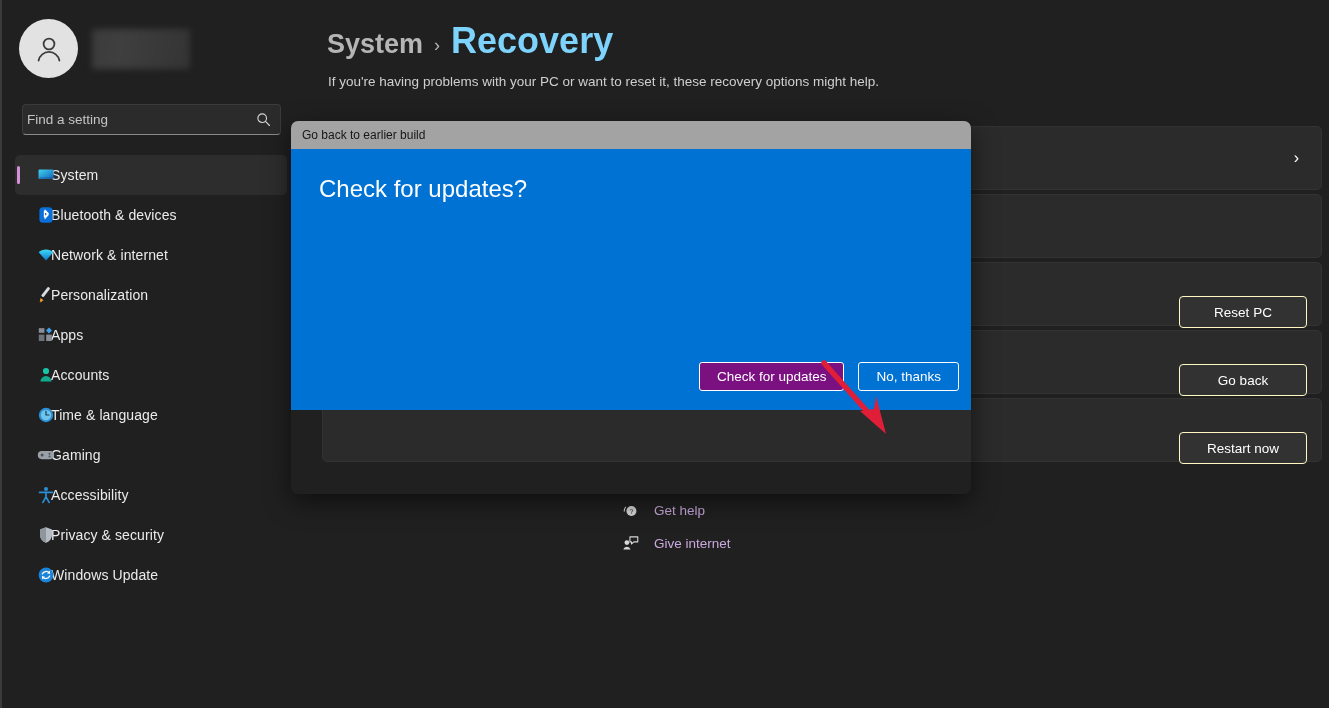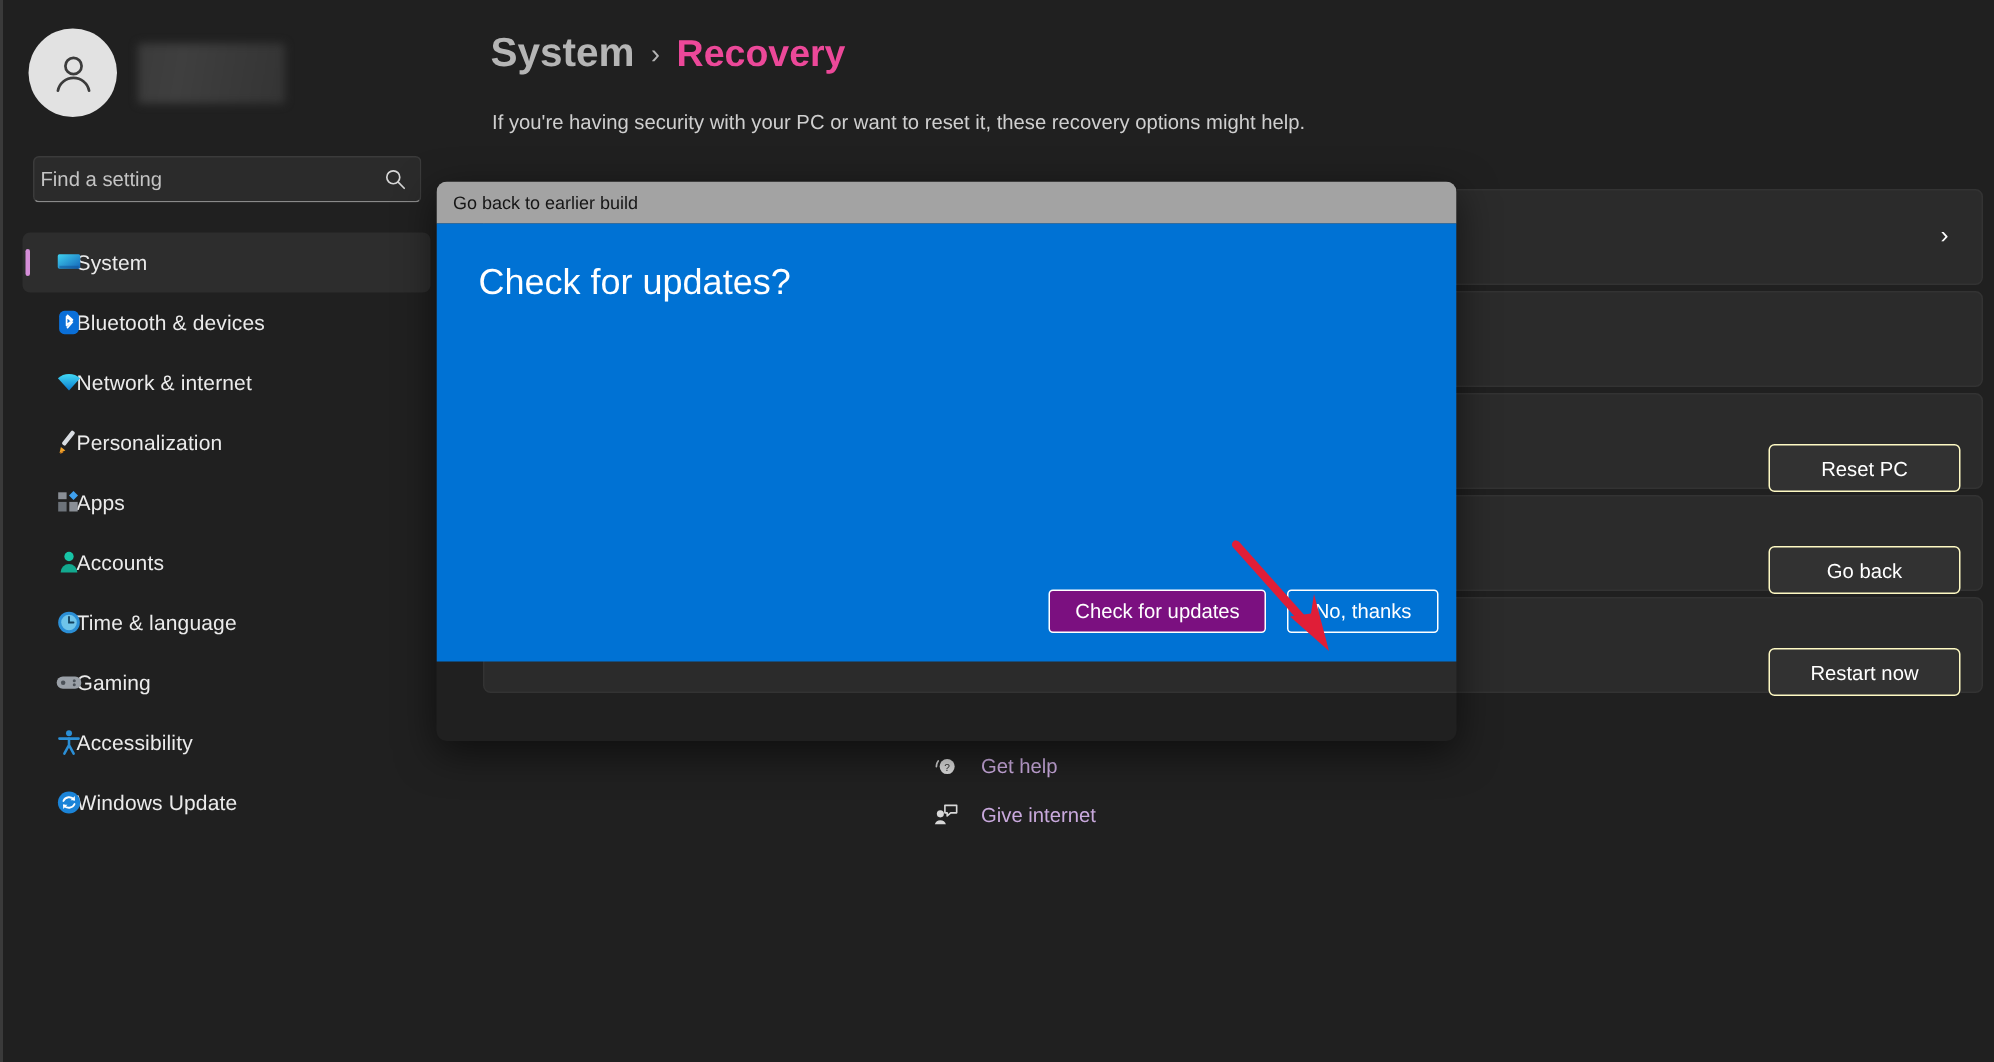--- a/index.html
+++ b/index.html
@@ -128,22 +128,22 @@
     align-items: baseline;
     gap: 11px;
   }
   .crumb-parent {
     font-size: 27px;
     color: #b5b5b5;
     font-weight: 600;
   }
   .crumb-sep { font-size: 18px; color: #b5b5b5; position: relative; top: -2px; }
   .crumb-current {
-    font-size: 25px;
-    color: #ec4899;
+    font-size: 36px;
+    color: #7dd3fc;
     font-weight: 600;
   }
   .page-sub {
     position: absolute;
     left: 38px; top: 74px;
     font-size: 13.5px;
     color: #cfcfcf;
   }
 
   .cards {
@@ -224,21 +224,21 @@
     display: flex;
     align-items: center;
     padding-left: 11px;
   }
   .dlg-title-text {
     font-size: 12px;
     color: #161616;
   }
   .dlg-body {
     position: relative;
-    height: 292px;
+    height: 261px;
     background: #0072D4;
     padding: 26px 28px 4px 28px;
   }
   .dlg-heading {
     font-size: 24px;
     color: #ffffff;
     font-weight: 400;
     margin-bottom: 19px;
   }
   .dlg-text {
@@ -405,20 +405,29 @@
       <div class="nav-item">
         <span class="nav-ico">
           <svg width="18" height="18" viewBox="0 0 18 18">
             <circle cx="9" cy="2.9" r="2.0" fill="#2b8fd6"></circle>
             <path d="M2.6 6.4h12.8M9 6.2v5.0M9 10.8l-3.1 5.6M9 10.8l3.1 5.6" stroke="#2b8fd6" stroke-width="1.7" stroke-linecap="round" fill="none"></path>
           </svg>
         </span>
         <span class="nav-label">Accessibility</span>
       </div>
 
+      <div class="nav-item">
+        <span class="nav-ico">
+          <svg width="18" height="18" viewBox="0 0 18 18">
+            <path d="M9 1.3l6.0 2.3v5.2c0 4.0-2.8 7.0-6.0 8.0-3.2-1.0-6.0-4.0-6.0-8.0V3.6z" fill="#b6bcc3"></path>
+            <path d="M9 1.3v15.5c-3.2-1.0-6.0-4.0-6.0-8.0V3.6z" fill="#8f959c"></path>
+          </svg>
+        </span>
+        <span class="nav-label">Privacy &amp; security</span>
+      </div>
 
       <div class="nav-item">
         <span class="nav-ico">
           <svg width="18" height="18" viewBox="0 0 18 18">
             <circle cx="9" cy="9" r="7.4" fill="#1b84d8"></circle>
             <path d="M12.4 7.2A4.1 4.1 0 0 0 5.3 8.0M5.6 10.8a4.1 4.1 0 0 0 7.1-.8" fill="none" stroke="#ffffff" stroke-width="1.25" stroke-linecap="round"></path>
             <path d="M12.9 4.6v2.9h-2.9zM5.1 13.4v-2.9h2.9z" fill="#ffffff"></path>
           </svg>
         </span>
         <span class="nav-label">Windows Update</span>
@@ -428,21 +437,21 @@
   </div>
 
   <div id="main">
 
     <div class="breadcrumb">
       <span class="crumb-parent">System</span>
       <span class="crumb-sep">›</span>
       <span class="crumb-current">Recovery</span>
     </div>
 
-    <div class="page-sub">If you're having security with your PC or want to reset it, these recovery options might help.</div>
+    <div class="page-sub">If you're having problems with your PC or want to reset it, these recovery options might help.</div>
 
     <div class="cards">
 
       <div class="card chev-card">
         <span class="chev">›</span>
       </div>
 
       <div class="card"></div>
 
       <div class="card">

